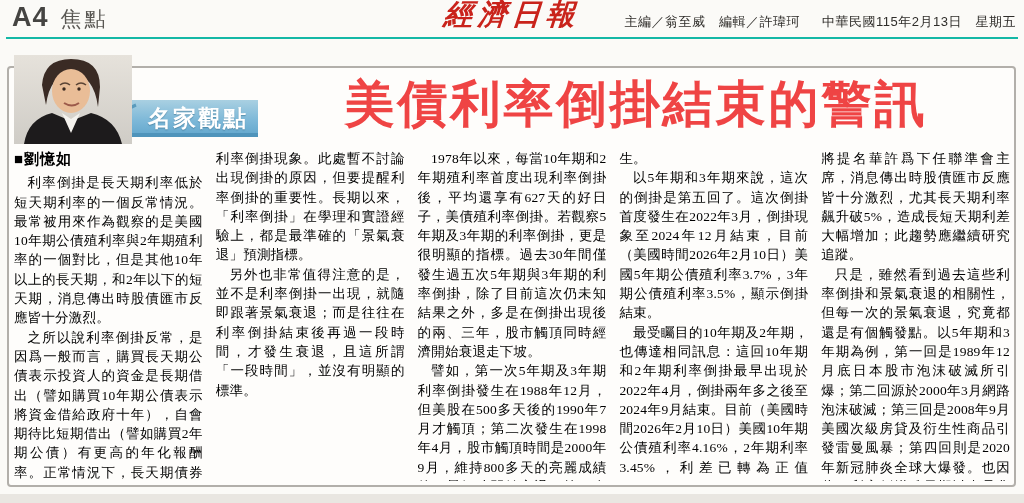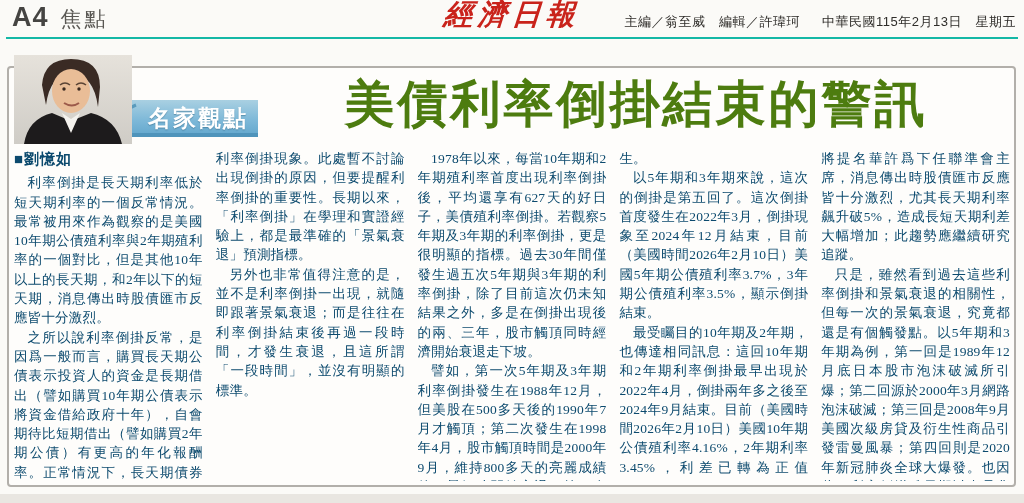--- a/index.html
+++ b/index.html
@@ -89,40 +89,40 @@
 
   
   .headline {
     position: absolute; left: 262px; top: 74px;
     width: 748px; height: 60px;
     display: flex; align-items: center; justify-content: center;
     font-family: "Liberation Sans", sans-serif;
     font-weight: 600;
     font-size: 50px;
     letter-spacing: 3px;
-    color: #4d7c0f;
+    color: #ef4444;
     white-space: nowrap;
     z-index: 3;
   }
 
   
   .columns {
     position: absolute;
     left: 14px; top: 149px;
     width: 996px; height: 332px;
     display: flex;
     gap: 13px;
     z-index: 2;
   }
   .col { flex: 1 1 0; overflow: hidden; }
   .para {
     font-size: 13.5px;
     line-height: 19.3px;
     text-align: justify;
-    color: #0c4a6e;
+    color: #000000;
     letter-spacing: 0.2px;
   }
   .para.indent { text-indent: 1em; }
   .para.byline {
     font-family: "Liberation Sans", sans-serif;
     font-weight: bold;
     font-size: 15px;
     letter-spacing: 1px;
     margin-bottom: 5px;
     text-align: left;

